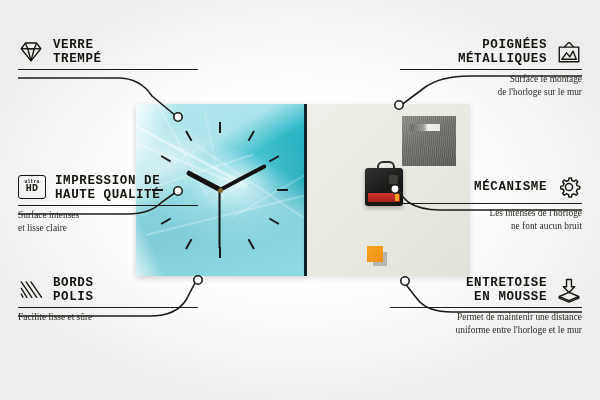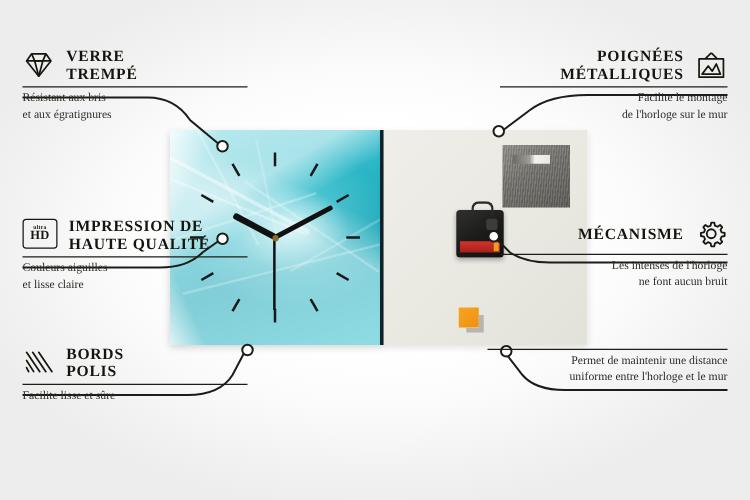--- a/index.html
+++ b/index.html
@@ -75,21 +75,21 @@
   .hand{position:absolute;left:50%;top:50%;transform-origin:50% 100%;}
   .hand-hour{width:5px;height:38px;margin-left:-2.5px;margin-top:-38px;background:#111;border-radius:2px;}
   .hand-min{width:4px;height:52px;margin-left:-2px;margin-top:-52px;background:#111;border-radius:2px;}
   .hand-sec{width:1.5px;height:58px;margin-left:-.75px;margin-top:-58px;background:#111;}
   .pin{position:absolute;left:50%;top:50%;width:5px;height:5px;margin:-2.5px 0 0 -2.5px;border-radius:50%;background:#8a6a2a;}
 
   
   .feat{position:absolute;width:200px;}
   .feat.left{text-align:left;}
   .feat.right{text-align:right;}
-  .feat-head{display:flex;align-items:center;gap:9px;}
+  .feat-head{display:flex;align-items:center;gap:9px;font-family:Liberation Mono, monospace;}
   .feat.right .feat-head{justify-content:flex-end;}
   .feat-title{
     font-size:12.5px;font-weight:bold;letter-spacing:.6px;color:#15150f;
     line-height:1.12;text-transform:uppercase;
   }
   .feat-rule{height:1.4px;background:#1c1c18;margin:3px 0 3px 0;}
   .feat-sub{font-size:9.4px;color:#2c2c26;line-height:1.3;}
   .ic{width:44px;height:26px;flex:0 0 26px;}
   .ic svg{display:block;width:26px;height:26px;}
 
@@ -209,40 +209,37 @@
               <path d="M23,5 L20,12 L16,27"></path>
               <path d="M12,12 L20,12"></path>
         </g>
           </svg>
       </span>
       <span class="feat-title">
         <span>VERRE</span><br><span>TREMPÉ</span>
       </span>
     </div>
     <div class="feat-rule"></div>
-    <div class="feat-sub">
-      <span>Résistant aux bris</span><br><span>et aux égratignures</span>
-    </div>
   </div>
 
   <div class="feat left" style="left:18px;top:174px;width:180px;">
     <div class="feat-head">
       <span class="ic">
         <span class="hdbox">
           <span class="u">ultra</span>
           <span class="h">HD</span>
         </span>
       </span>
       <span class="feat-title">
         <span>IMPRESSION DE</span><br><span>HAUTE QUALITÉ</span>
       </span>
     </div>
     <div class="feat-rule"></div>
     <div class="feat-sub">
-      <span>Couleurs aiguilles</span><br><span>et lisse claire</span>
+      <span>Surface intenses</span><br><span>et lisse claire</span>
     </div>
   </div>
 
   <div class="feat left" style="left:18px;top:276px;width:180px;">
     <div class="feat-head">
       <span class="ic">
         <svg viewBox="0 0 32 32">
             <g fill="none" stroke="#17170f" stroke-width="1.7" stroke-linecap="round">
           <path d="M4,6 L17,25"></path>
               <path d="M10,6 L23,25"></path>
@@ -273,21 +270,21 @@
           <rect x="4" y="10" width="24" height="18"></rect>
           <path d="M16,4 L10,10"></path>
               <path d="M16,4 L22,10"></path>
           <path d="M7,25 L13,17 L17,22 L21,15 L25,25 Z"></path>
         </g>
           </svg>
       </span>
     </div>
     <div class="feat-rule"></div>
     <div class="feat-sub">
-      <span>Facilite le montage</span><br><span>de l'horloge sur le mur</span>
+      <span>Surface le montage</span><br><span>de l'horloge sur le mur</span>
     </div>
   </div>
 
   <div class="feat right" style="left:400px;top:174px;width:182px;text-align:right;">
     <div class="feat-head">
       <span class="feat-title">
         <span>MÉCANISME</span><br>
       </span>
       <span class="ic">
         <svg viewBox="0 0 32 32">
@@ -298,19 +295,33 @@
           </svg>
       </span>
     </div>
     <div class="feat-rule"></div>
     <div class="feat-sub">
       <span>Les intenses de l'horloge</span><br><span>ne font aucun bruit</span>
     </div>
   </div>
 
   <div class="feat right" style="left:390px;top:276px;width:192px;">
+    <div class="feat-head">
+      <span class="feat-title">
+        <span>ENTRETOISE</span><br><span>EN MOUSSE</span>
+      </span>
+      <span class="ic">
+        <svg viewBox="0 0 32 32">
+            <g fill="none" stroke="#17170f" stroke-width="1.7" stroke-linejoin="round">
+          <path d="M13,3 L19,3 L19,12 L23,12 L16,19 L9,12 L13,12 Z"></path>
+          <path d="M16,19 L28,24 L16,29 L4,24 Z"></path>
+          <path d="M4,24 L4,26 L16,31 L28,26 L28,24"></path>
+        </g>
+          </svg>
+      </span>
+    </div>
     <div class="feat-rule"></div>
     <div class="feat-sub">
       <span>Permet de maintenir une distance</span><br><span>uniforme entre l'horloge et le mur</span>
     </div>
   </div>
 
 </div>
 
 </body></html>

